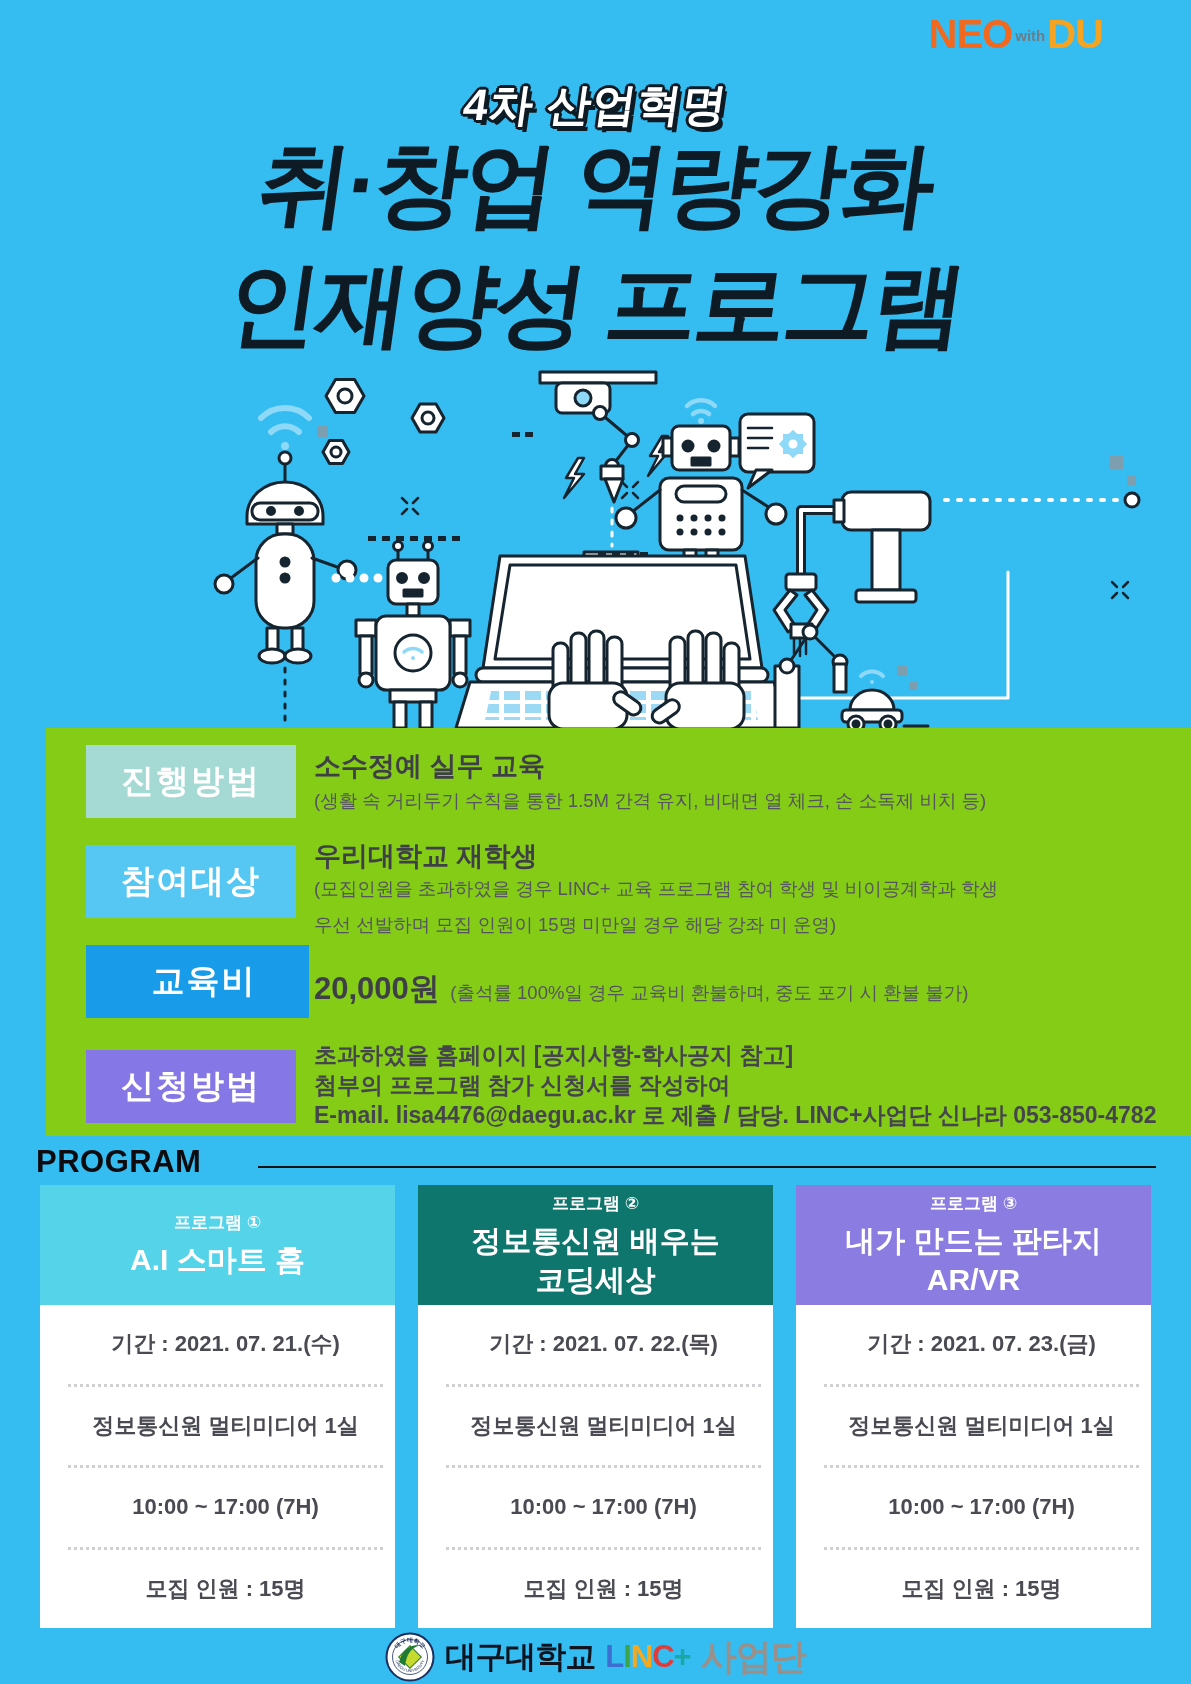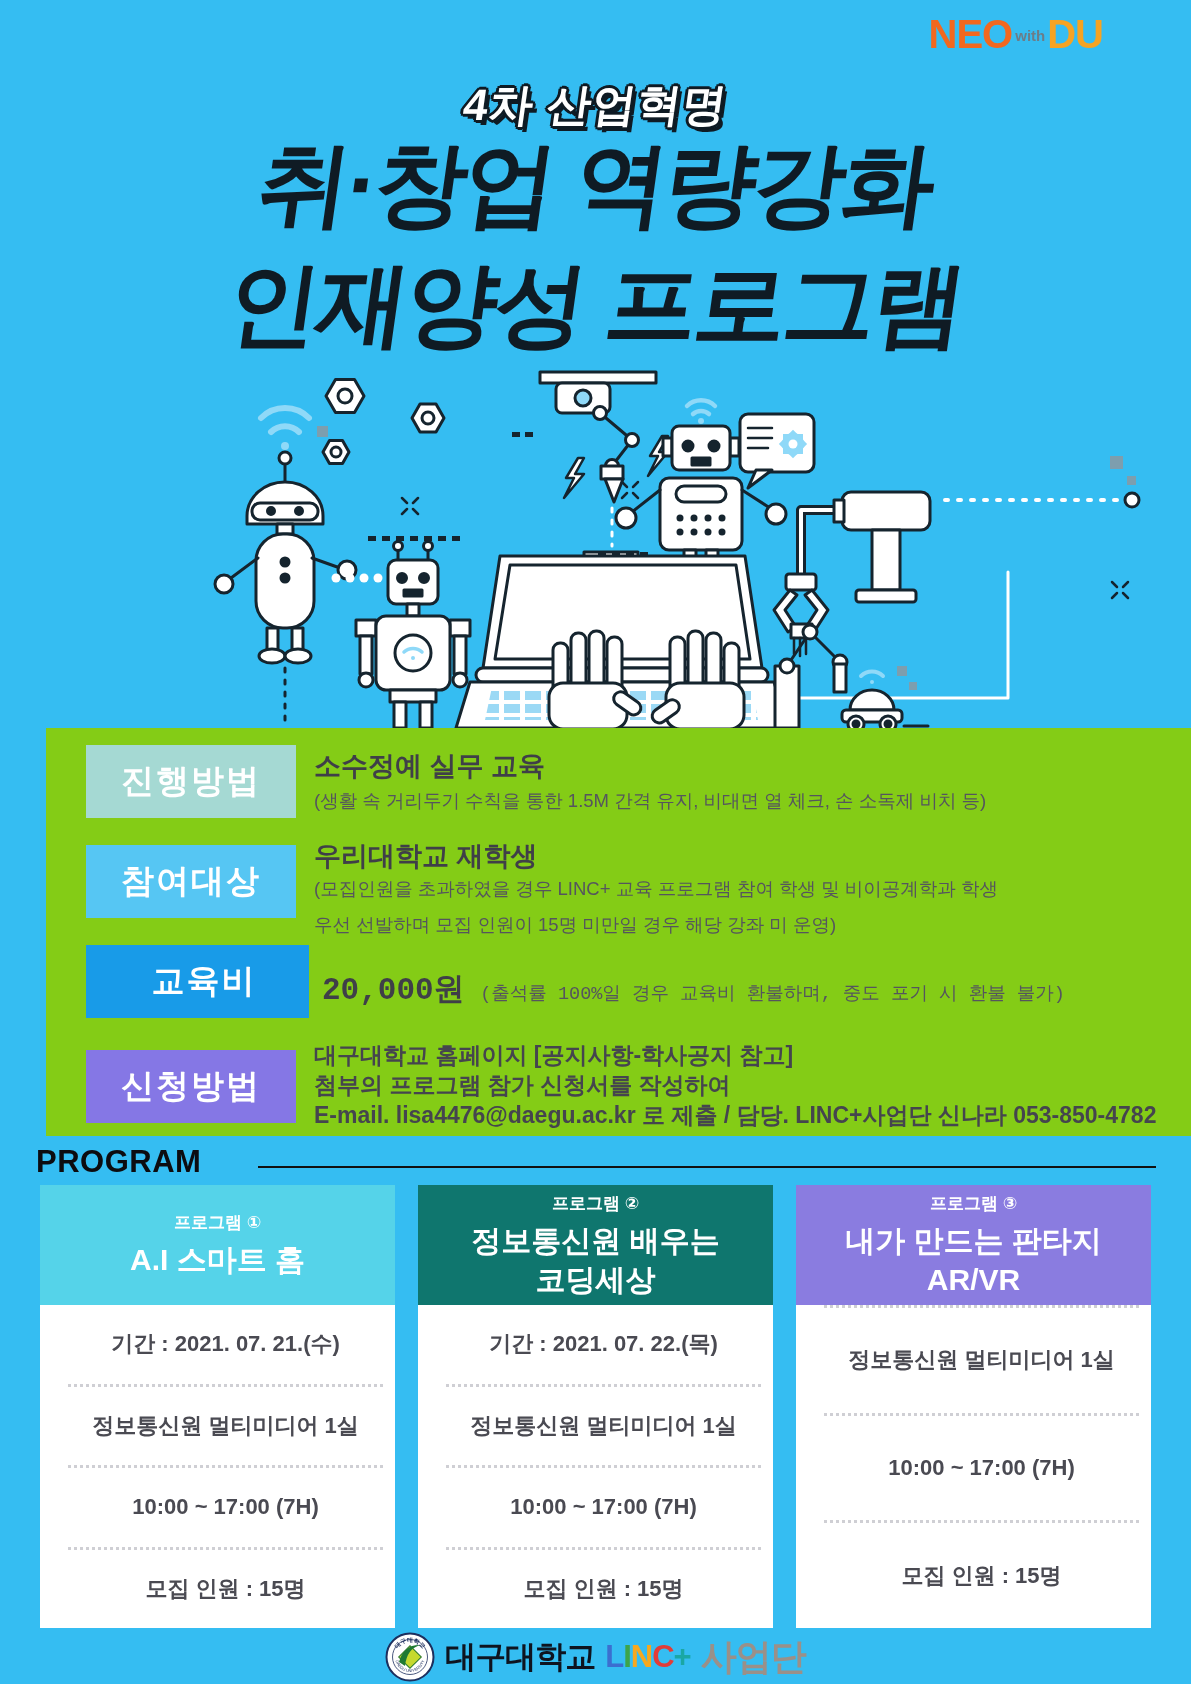--- a/index.html
+++ b/index.html
@@ -28,21 +28,21 @@
   
   .panel{position:absolute;top:728px;left:0;width:1191px;height:408px;background:#84cc16;margin-left:46px;}
   .lbl{position:absolute;left:40px;width:210px;height:73px;display:flex;align-items:center;justify-content:center;
        color:#fff;font-size:33px;font-weight:700;letter-spacing:2px;}
   .lbl.c1{background:#a5d9d3;}
   .lbl.c2{background:#56c6f3;}
   .lbl.c3{background:#189be8;padding-left:13px;}
   .lbl.c4{background:#8577e5;}
   .rowtitle{position:absolute;left:268px;font-size:27px;font-weight:700;color:#3f3f48;white-space:nowrap;}
   .rownote{position:absolute;left:268px;font-size:18.5px;font-weight:500;color:#55555e;white-space:nowrap;}
-  .feeline{position:absolute;left:276px;white-space:nowrap;color:#3f3f48;font-family:Liberation Mono, monospace;}
+  .feeline{position:absolute;left:268px;white-space:nowrap;color:#3f3f48;}
   .feeline .big{font-size:31px;font-weight:700;}
   .feeline .small{font-size:18.5px;font-weight:500;color:#55555e;margin-left:6px;}
   .rowline{position:absolute;left:268px;font-size:23px;font-weight:700;color:#45454e;white-space:nowrap;}
 
   
   .prog-head{position:absolute;top:1144px;left:36px;font-size:31px;font-weight:900;color:#0c0c10;letter-spacing:0.5px;}
   .prog-line{position:absolute;top:1166px;left:258px;width:898px;height:2px;background:#111;}
 
   .card{position:absolute;top:1185px;width:355px;height:443px;background:#fff;}
   .card.p1{left:40px;}
@@ -377,21 +377,21 @@
     <div>
       <div class="lbl c3" style="top:217px">교육비</div>
       <div class="feeline" style="top:240px">
         <span class="big">20,000원</span>
         <span class="small">(출석률 100%일 경우 교육비 환불하며, 중도 포기 시 환불 불가)</span>
       </div>
     </div>
 
     <div>
       <div class="lbl c4" style="top:322px">신청방법</div>
-      <div class="rowline" style="top:312px">대구대학교 홈페이지 [공지사항-학사공지 참고]</div>
+      <div class="rowline" style="top:312px">초과하였을 홈페이지 [공지사항-학사공지 참고]</div>
       <div class="rowline" style="top:342px">첨부의 프로그램 참가 신청서를 작성하여</div>
       <div class="rowline" style="top:372px">E-mail. lisa4476@daegu.ac.kr 로 제출 / 담당. LINC+사업단 신나라 053-850-4782</div>
     </div>
 
   </div>
 
   <div class="prog-head">PROGRAM</div>
   <div class="prog-line"></div>
 
   <div class="card p1">
@@ -428,20 +428,21 @@
     </div>
   </div>
 
   <div class="card p3">
     <div class="card-header">
       <div class="card-badge">프로그램 ③</div>
       <div class="card-title">내가 만드는 판타지</div>
       <div class="card-title">AR/VR</div>
     </div>
     <div class="card-body">
+      <div class="cell">기간 : 2021. 07. 23.(금)</div>
       <div class="dotsep"></div>
       <div class="cell">정보통신원 멀티미디어 1실</div>
       <div class="dotsep"></div>
       <div class="cell">10:00 ~ 17:00 (7H)</div>
       <div class="dotsep"></div>
       <div class="cell">모집 인원 : 15명</div>
     </div>
   </div>
 
   <div class="footer">

